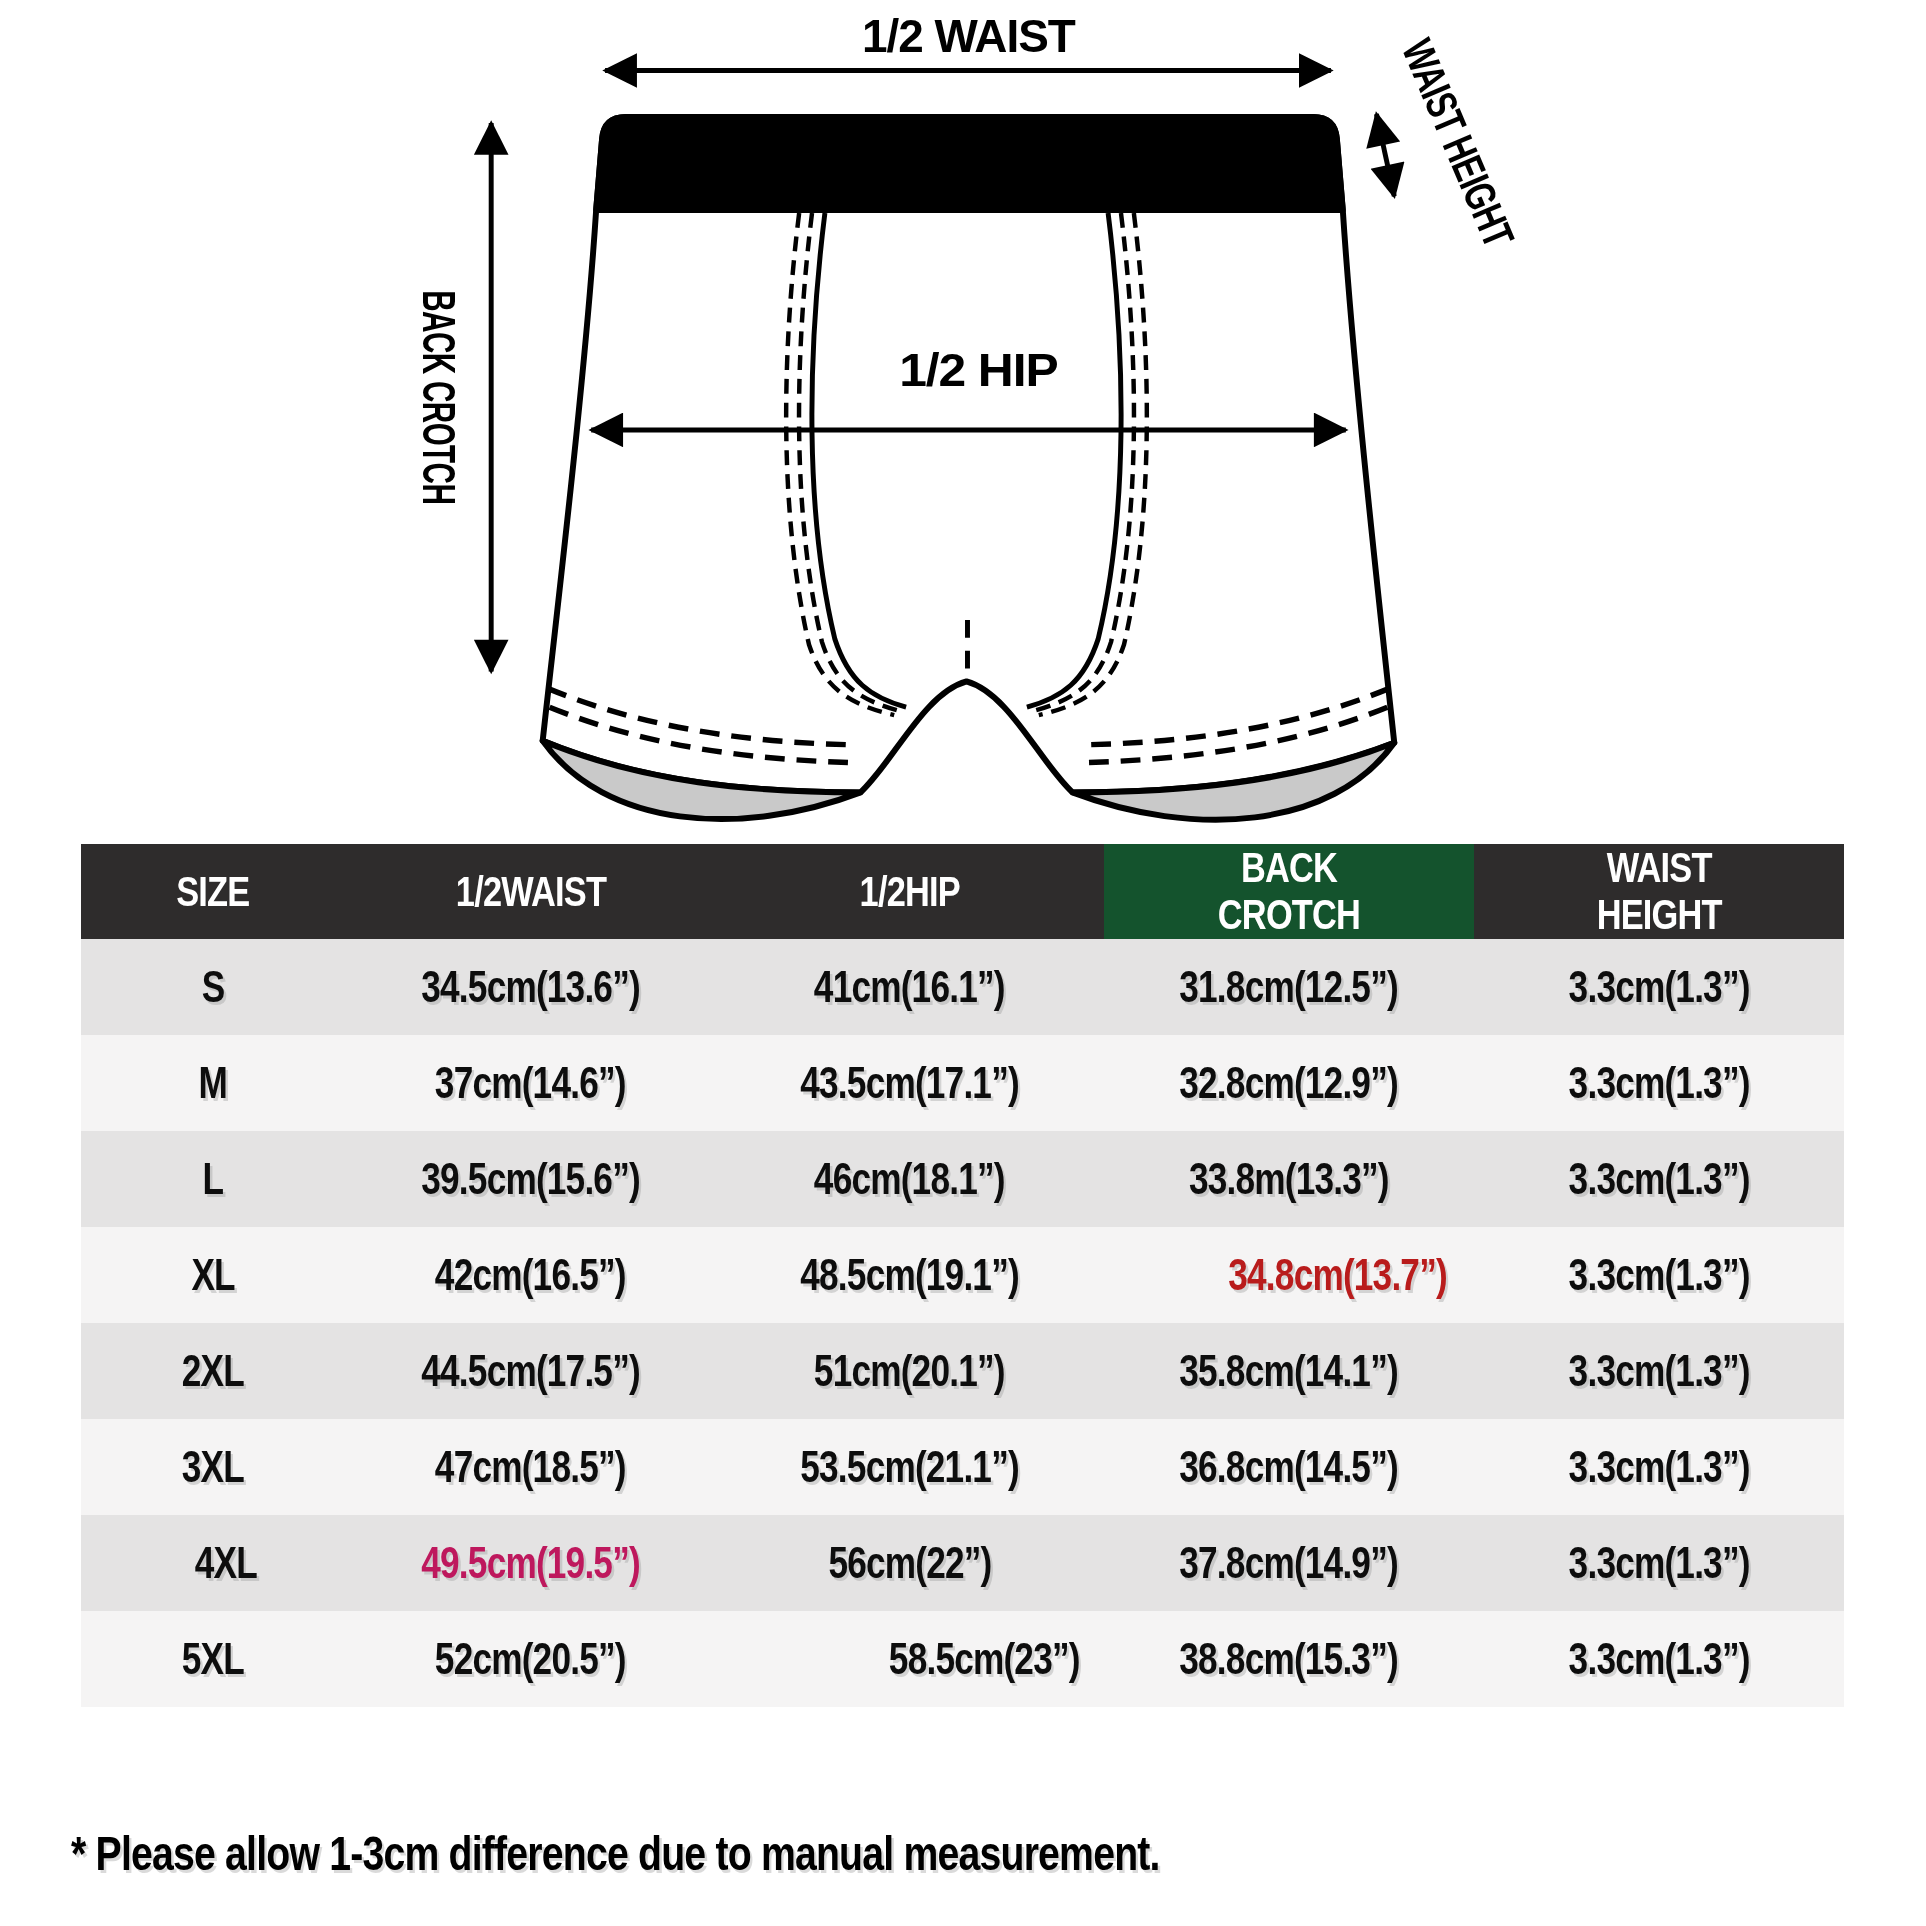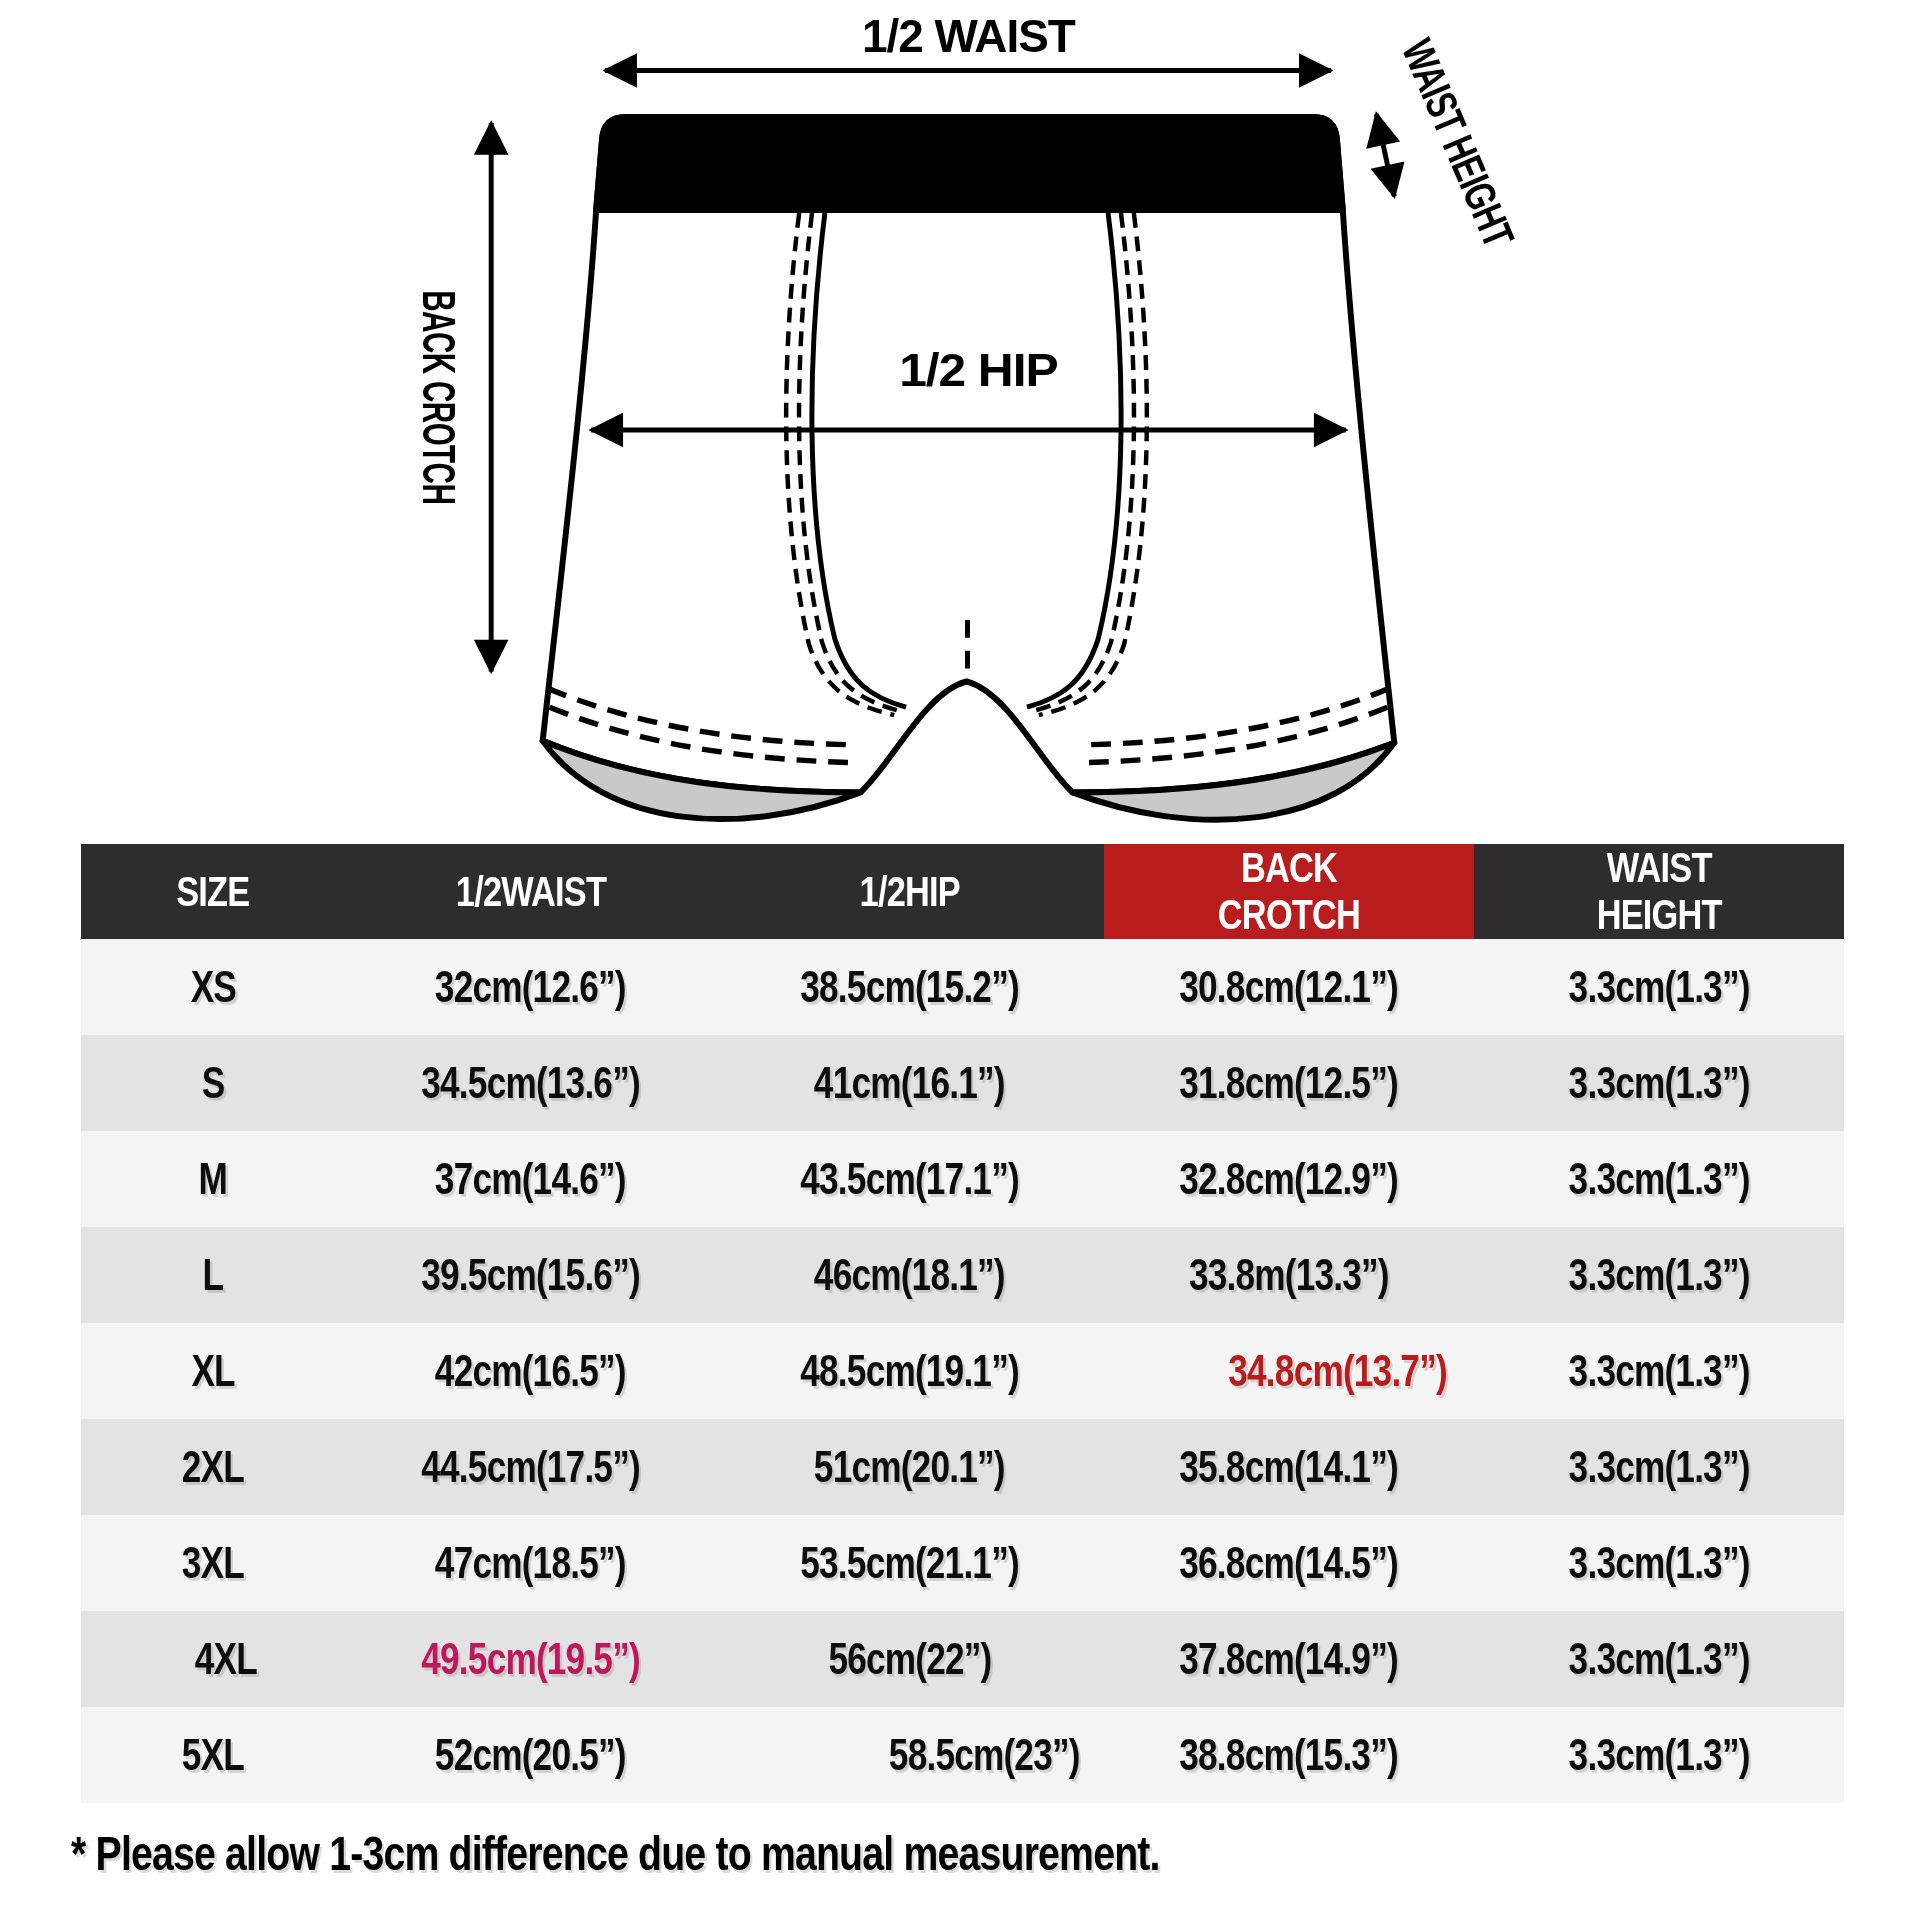--- a/index.html
+++ b/index.html
@@ -126,32 +126,25 @@
     <col style="width:21%">
     <col style="width:22%">
     <col style="width:21%">
     <col style="width:21%">
   </colgroup>
   <thead>
       <tr>
         <th style="background: rgb(46, 44, 44); color: rgb(255, 255, 255);"><span class="cnd">SIZE</span></th>
         <th style="background: rgb(46, 44, 44); color: rgb(255, 255, 255);"><span class="cnd">1/2WAIST</span></th>
         <th style="background: rgb(46, 44, 44); color: rgb(255, 255, 255);"><span class="cnd">1/2HIP</span></th>
-        <th style="background: #b91c1c; color: rgb(255, 255, 255);"><span class="cnd">BACK<br>CROTCH</span></th>
+        <th style="background: #14532d; color: rgb(255, 255, 255);"><span class="cnd">BACK<br>CROTCH</span></th>
         <th style="background: rgb(46, 44, 44); color: rgb(255, 255, 255);"><span class="cnd">WAIST<br>HEIGHT</span></th>
       </tr>
     </thead>
   <tbody>
-      <tr style="background: rgb(245, 244, 244);">
-        <td style="color: rgb(13, 13, 13);"><span class="cnd">XS</span></td>
-        <td style="color: rgb(13, 13, 13);"><span class="cnd">32cm(12.6”)</span></td>
-        <td style="color: rgb(13, 13, 13);"><span class="cnd">38.5cm(15.2”)</span></td>
-        <td style="color: rgb(13, 13, 13);"><span class="cnd">30.8cm(12.1”)</span></td>
-        <td style="color: rgb(13, 13, 13);"><span class="cnd">3.3cm(1.3”)</span></td>
-      </tr>
       <tr style="background: rgb(228, 227, 227);">
         <td style="color: rgb(13, 13, 13);"><span class="cnd">S</span></td>
         <td style="color: rgb(13, 13, 13);"><span class="cnd">34.5cm(13.6”)</span></td>
         <td style="color: rgb(13, 13, 13);"><span class="cnd">41cm(16.1”)</span></td>
         <td style="color: rgb(13, 13, 13);"><span class="cnd">31.8cm(12.5”)</span></td>
         <td style="color: rgb(13, 13, 13);"><span class="cnd">3.3cm(1.3”)</span></td>
       </tr>
       <tr style="background: rgb(245, 244, 244);">
         <td style="color: rgb(13, 13, 13);"><span class="cnd">M</span></td>
         <td style="color: rgb(13, 13, 13);"><span class="cnd">37cm(14.6”)</span></td>

